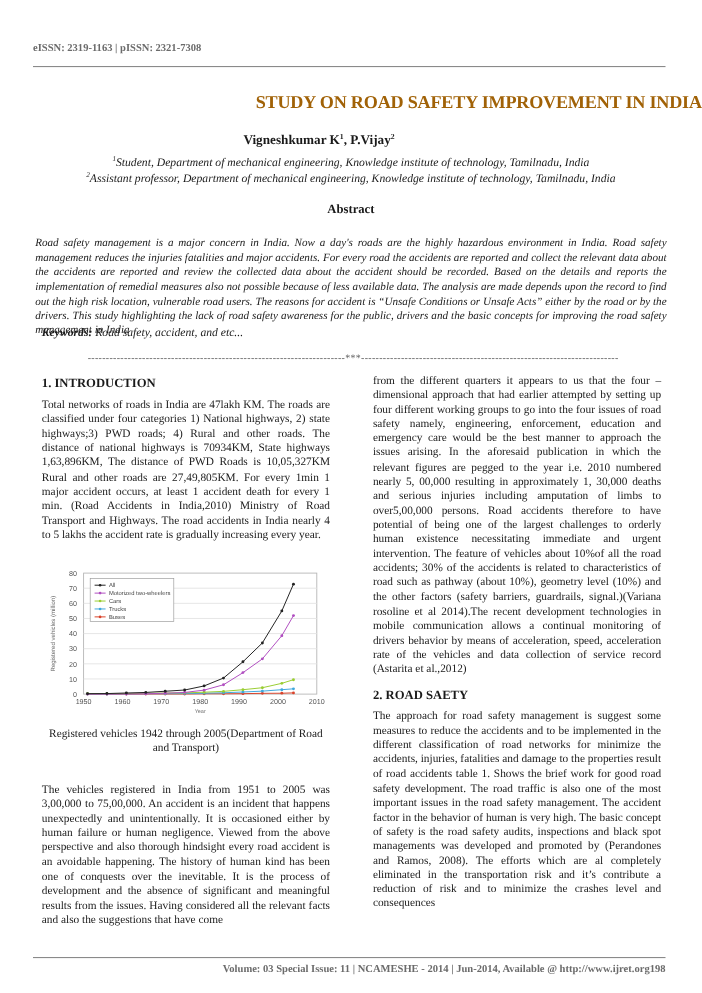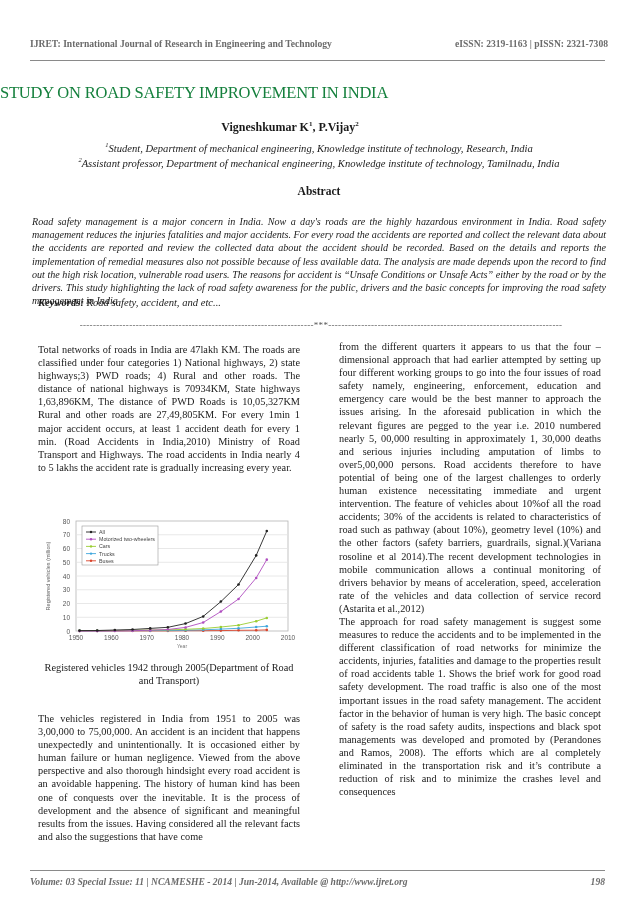--- a/index.html
+++ b/index.html
@@ -1,71 +1,71 @@
 <!DOCTYPE html>
 <html><head>
 <meta charset="utf-8">
 <style>
   html, body { margin: 0; padding: 0; background: #ffffff; }
   body { width: 638px; height: 903px; position: relative; overflow: hidden;
          font-family: "Liberation Serif", "DejaVu Serif", serif; color: #1a1a1a; }
   .header { position: absolute; left: 30px; top: 38px; width: 578px; font-size: 9.6px; color: #6b6b6b; font-weight: bold; display: flex; justify-content: space-between; }
   .rule-top { position: absolute; left: 30px; top: 60px; width: 575px; border-top: 1px solid #8a8a8a; }
-  .title { position: absolute; left: 0; width: 638px; top: 83px; text-align: left; font-size: 16.5px; font-weight: normal; color: #15803d; letter-spacing: -0.2px; }
+  .title { position: absolute; left: 0; width: 638px; top: 83px; text-align: right; font-size: 16.5px; font-weight: bold; color: #a16207; letter-spacing: -0.2px; }
   .authors { position: absolute; left: 0; width: 580px; top: 120px; text-align: center; font-size: 12px; font-weight: bold; }
   .authors sup { font-size: 7px; }
   .affil { position: absolute; left: 0; width: 638px; text-align: center; font-size: 10.6px; font-style: italic; }
   .affil sup { font-size: 6.5px; }
   .abstract-h { position: absolute; left: 0; width: 638px; top: 185px; text-align: center; font-size: 11.5px; font-weight: bold; }
   .abstract { position: absolute; left: 32px; width: 574px; top: 199px; font-size: 10.1px; font-style: italic; line-height: 13.2px; text-align: justify; margin-top: 16px; }
   .keywords { position: absolute; left: 38px; top: 297px; font-size: 10.6px; font-style: italic; }
   .keywords b { }
   .divider { position: absolute; left: 38px; width: 566px; top: 320px; font-size: 9px; color: #555; white-space: nowrap; overflow: hidden; text-align: center; letter-spacing: 0.3px; }
   .col { position: absolute; font-size: 10.3px; line-height: 13.1px; text-align: justify; }
   .col-left { left: 38px; width: 262px; }
   .col-right { left: 339px; width: 262px; }
   .sec-h { font-weight: bold; font-size: 11.5px; margin: 0 0 6px 0; }
   p { margin: 0; }
   .chart-wrap { position: absolute; left: 38px; top: 513px; width: 262px; height: 136px; }
   .caption { position: absolute; left: 38px; width: 262px; top: 661px; text-align: center; font-size: 10.3px; line-height: 13px; }
   .rule-bot { position: absolute; left: 30px; top: 870px; width: 575px; border-top: 1px solid #8a8a8a; }
-  .footer { position: absolute; left: 30px; top: 876px; width: 575px; font-size: 9.6px; color: #6b6b6b; font-weight: bold; display: flex; justify-content: space-between; font-style: italic; }
+  .footer { position: absolute; left: 30px; top: 876px; width: 575px; font-size: 9.6px; color: #6b6b6b; font-weight: bold; display: flex; justify-content: flex-end; }
 </style>
 </head>
 <body>
 
 <div class="header">
-  <span>IJRET: International Journal of Research in Engineering and Technology</span>
   <span>eISSN: 2319-1163 | pISSN: 2321-7308</span>
 </div>
 <div class="rule-top"></div>
 
 <div class="title">STUDY ON ROAD SAFETY IMPROVEMENT IN INDIA</div>
 
 <div class="authors">
   <span>Vigneshkumar K</span><sup>1</sup><span>, </span><span>P.Vijay</span><sup>2</sup>
 </div>
 
 <div class="affil" style="top:141px">
-  <sup>1</sup><span>Student, Department of mechanical engineering, Knowledge institute of technology, Research, India</span>
+  <sup>1</sup><span>Student, Department of mechanical engineering, Knowledge institute of technology, Tamilnadu, India</span>
 </div>
 <div class="affil" style="top:156px">
   <sup>2</sup><span>Assistant professor, Department of mechanical engineering, Knowledge institute of technology, Tamilnadu, India</span>
 </div>
 
 <div class="abstract-h">Abstract</div>
 <div class="abstract">Road safety management is a major concern in India. Now a day's roads are the highly hazardous environment in India. Road safety management reduces the injuries fatalities and major accidents. For every road the accidents are reported and collect the relevant data about the accidents are reported and review the collected data about the accident should be recorded. Based on the details and reports the implementation of remedial measures also not possible because of less available data. The analysis are made depends upon the record to find out the high risk location, vulnerable road users. The reasons for accident is “Unsafe Conditions or Unsafe Acts” either by the road or by the drivers. This study highlighting the lack of road safety awareness for the public, drivers and the basic concepts for improving the road safety management in India</div>
 
 <div class="keywords">
   <b>Keywords:</b><span> Road safety, accident, and etc...</span>
 </div>
 
 <div class="divider">-----------------------------------------------------------------------***-----------------------------------------------------------------------</div>
 
 <div class="col col-left" style="top:343px">
+  <div class="sec-h">1. INTRODUCTION</div>
   <p>Total networks of roads in India are 47lakh KM. The roads are classified under four categories 1) National highways, 2) state highways;3) PWD roads; 4) Rural and other roads. The distance of national highways is 70934KM, State highways 1,63,896KM, The distance of PWD Roads is 10,05,327KM  Rural and other roads are 27,49,805KM. For every 1min 1 major accident occurs, at least 1 accident death for every 1 min. (Road Accidents in India,2010) Ministry of Road Transport and Highways. The road accidents in India nearly 4 to 5 lakhs the accident rate is gradually increasing every year.</p>
 </div>
 
 <div class="chart-wrap">
   <svg id="chart" width="262" height="136">
       <rect x="38" y="8" width="212" height="110" fill="#fff" stroke="#b5b5b5" stroke-width="0.8"></rect>
       <text x="32" y="120.5" font-size="6.5" text-anchor="end" fill="#555" font-family="Liberation Sans, sans-serif">0</text>
       <line x1="38" x2="250" y1="104.25" y2="104.25" stroke="#e2e2e2" stroke-width="0.8"></line>
       <text x="32" y="106.75" font-size="6.5" text-anchor="end" fill="#555" font-family="Liberation Sans, sans-serif">10</text>
       <line x1="38" x2="250" y1="90.5" y2="90.5" stroke="#e2e2e2" stroke-width="0.8"></line>
@@ -175,20 +175,21 @@
 </div>
 
 <div class="caption">Registered vehicles 1942 through 2005(Department of Road and Transport)</div>
 
 <div class="col col-left" style="top:712px">
   <p>The vehicles registered in India from 1951 to 2005 was 3,00,000 to 75,00,000. An accident is an incident that happens unexpectedly and unintentionally. It is occasioned either by human failure or human negligence. Viewed from the above perspective and also thorough hindsight every road accident is an avoidable happening. The history of human kind has been one of conquests over the inevitable. It is the process of development and the absence of significant and meaningful results from the issues. Having considered all the relevant facts and also the suggestions that have come</p>
 </div>
 
 <div class="col col-right" style="top:340px">
   <p>from the different quarters it appears to us that the four – dimensional approach that had earlier attempted by setting up four different working groups to go into the four issues of road safety  namely, engineering, enforcement, education and emergency care would be the best manner to approach the issues arising. In the aforesaid publication in which the relevant figures are pegged to the year i.e. 2010 numbered nearly 5, 00,000 resulting in approximately 1, 30,000 deaths and serious injuries including amputation of limbs to over5,00,000 persons. Road accidents therefore to have potential of being one of the largest challenges to orderly human existence necessitating immediate and urgent intervention. The feature of vehicles about 10%of all the road accidents; 30% of the accidents is related to characteristics of road such as pathway (about 10%), geometry level (10%) and the other factors (safety barriers, guardrails, signal.)(Variana rosoline et al 2014).The recent development technologies in mobile communication allows a continual monitoring of drivers behavior by means of acceleration, speed, acceleration rate of the vehicles and data collection of service record (Astarita et al.,2012)</p>
+  <div class="sec-h" style="margin-top:11px">2. ROAD SAETY</div>
   <p>The approach for road safety management is suggest some measures to reduce the accidents  and to be implemented in the different classification of road networks for minimize the accidents, injuries, fatalities and damage to the properties result of road accidents table 1. Shows the brief work for good road safety development. The road traffic is also one of the most important issues in the road safety management. The accident factor in the behavior of human is very high. The basic concept of safety is the road safety audits, inspections and black spot managements was developed and promoted by (Perandones and Ramos, 2008). The efforts which are al completely eliminated in the transportation risk and it’s contribute a reduction of risk and to minimize the crashes level and consequences</p>
 </div>
 
 <div class="rule-bot"></div>
 <div class="footer">
   <span>Volume: 03 Special Issue: 11 | NCAMESHE - 2014 | Jun-2014, Available @ http://www.ijret.org</span>
   <span>198</span>
 </div>
 
 </body></html>

